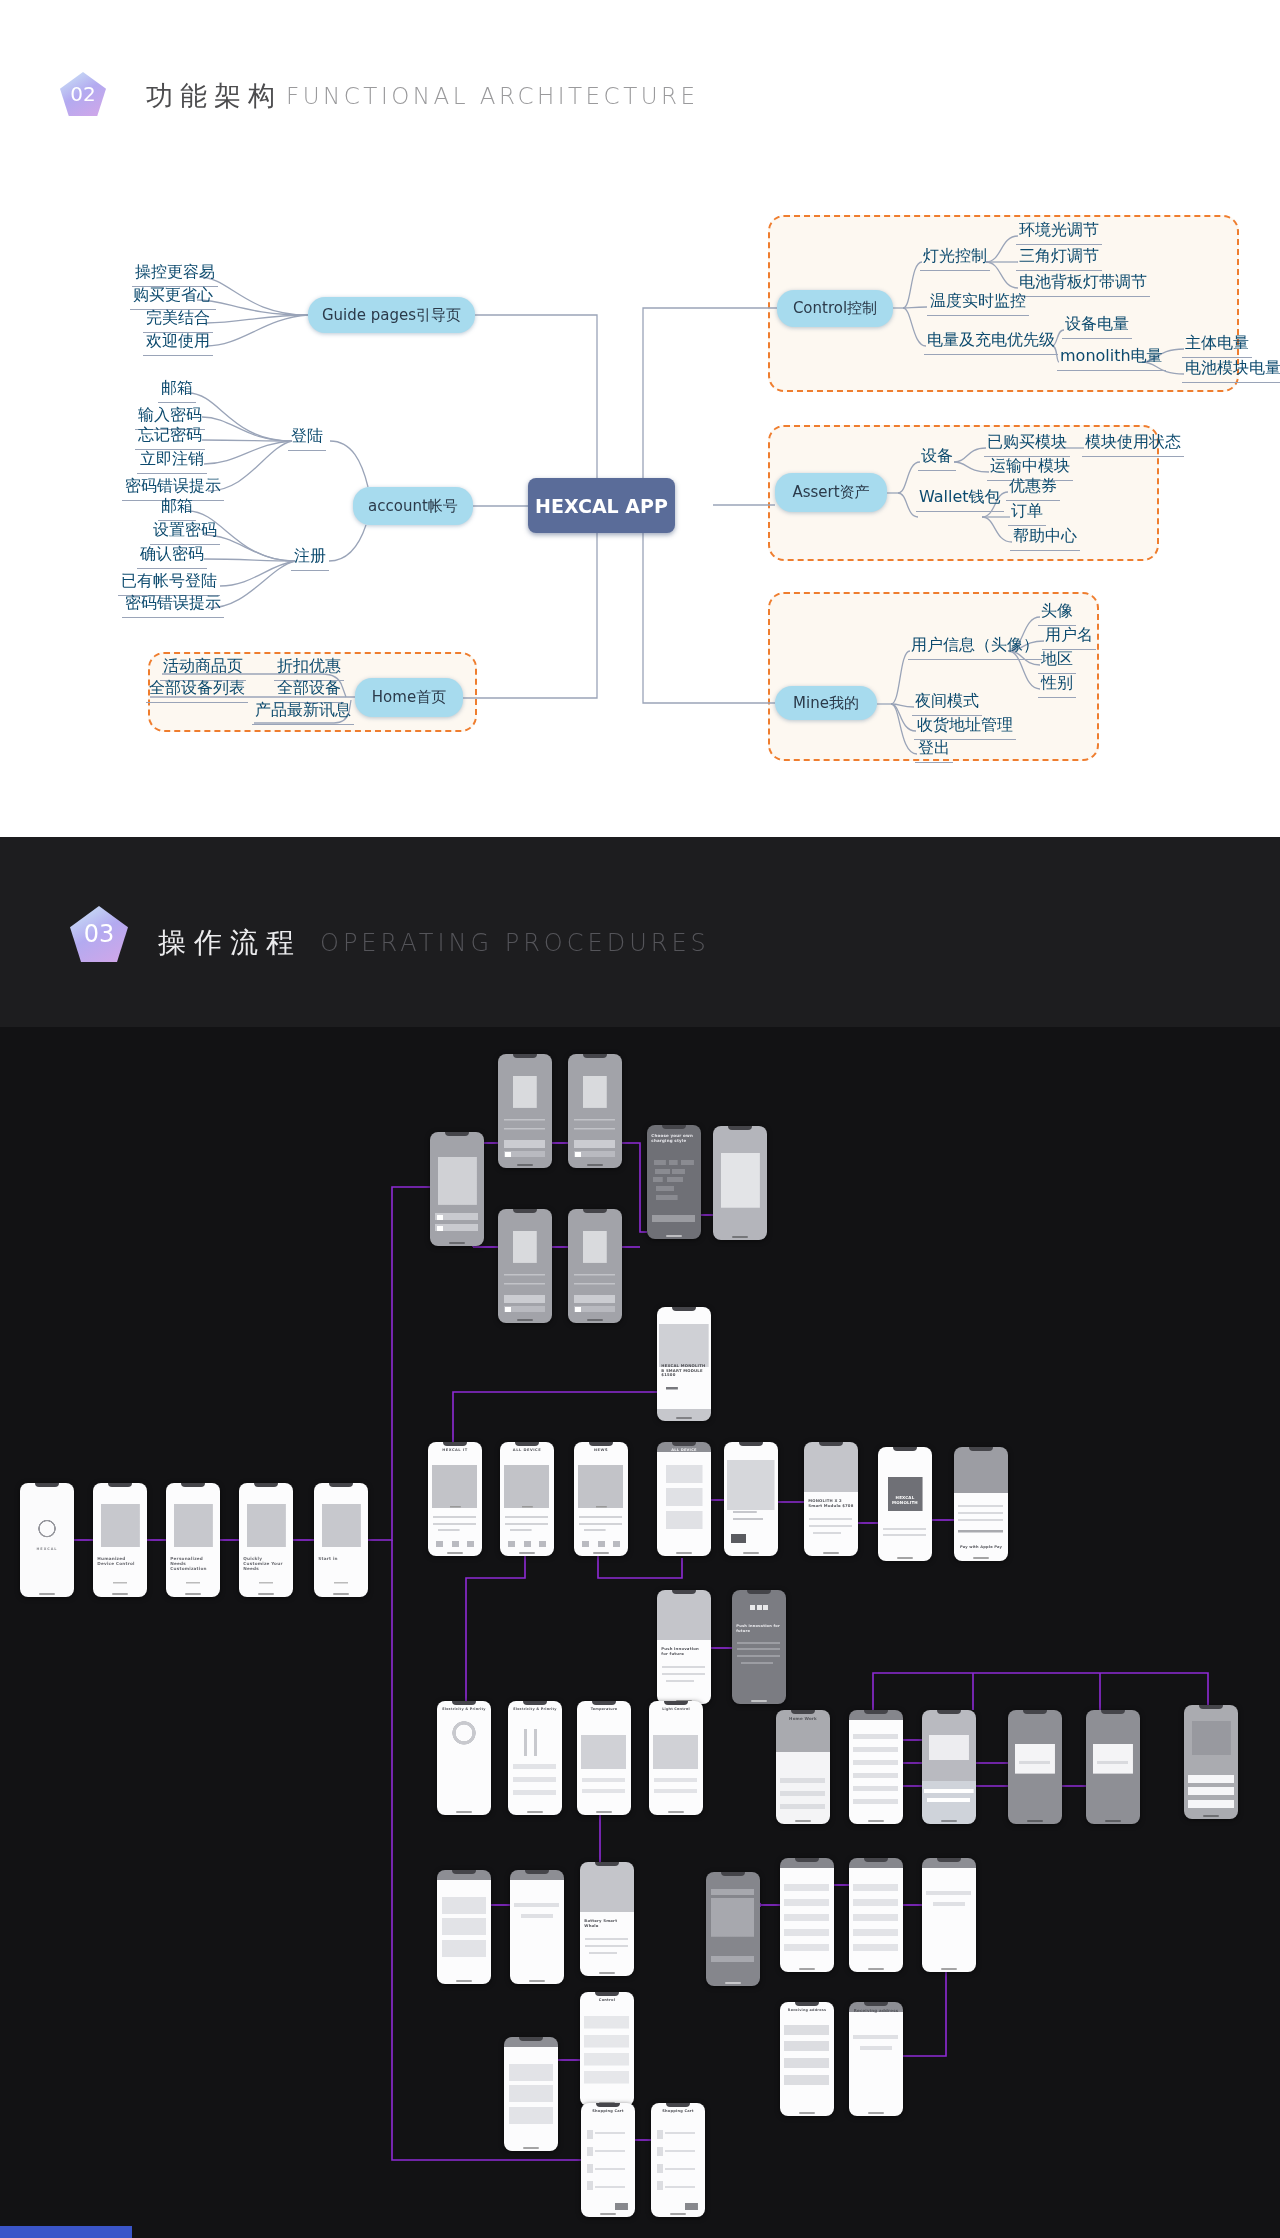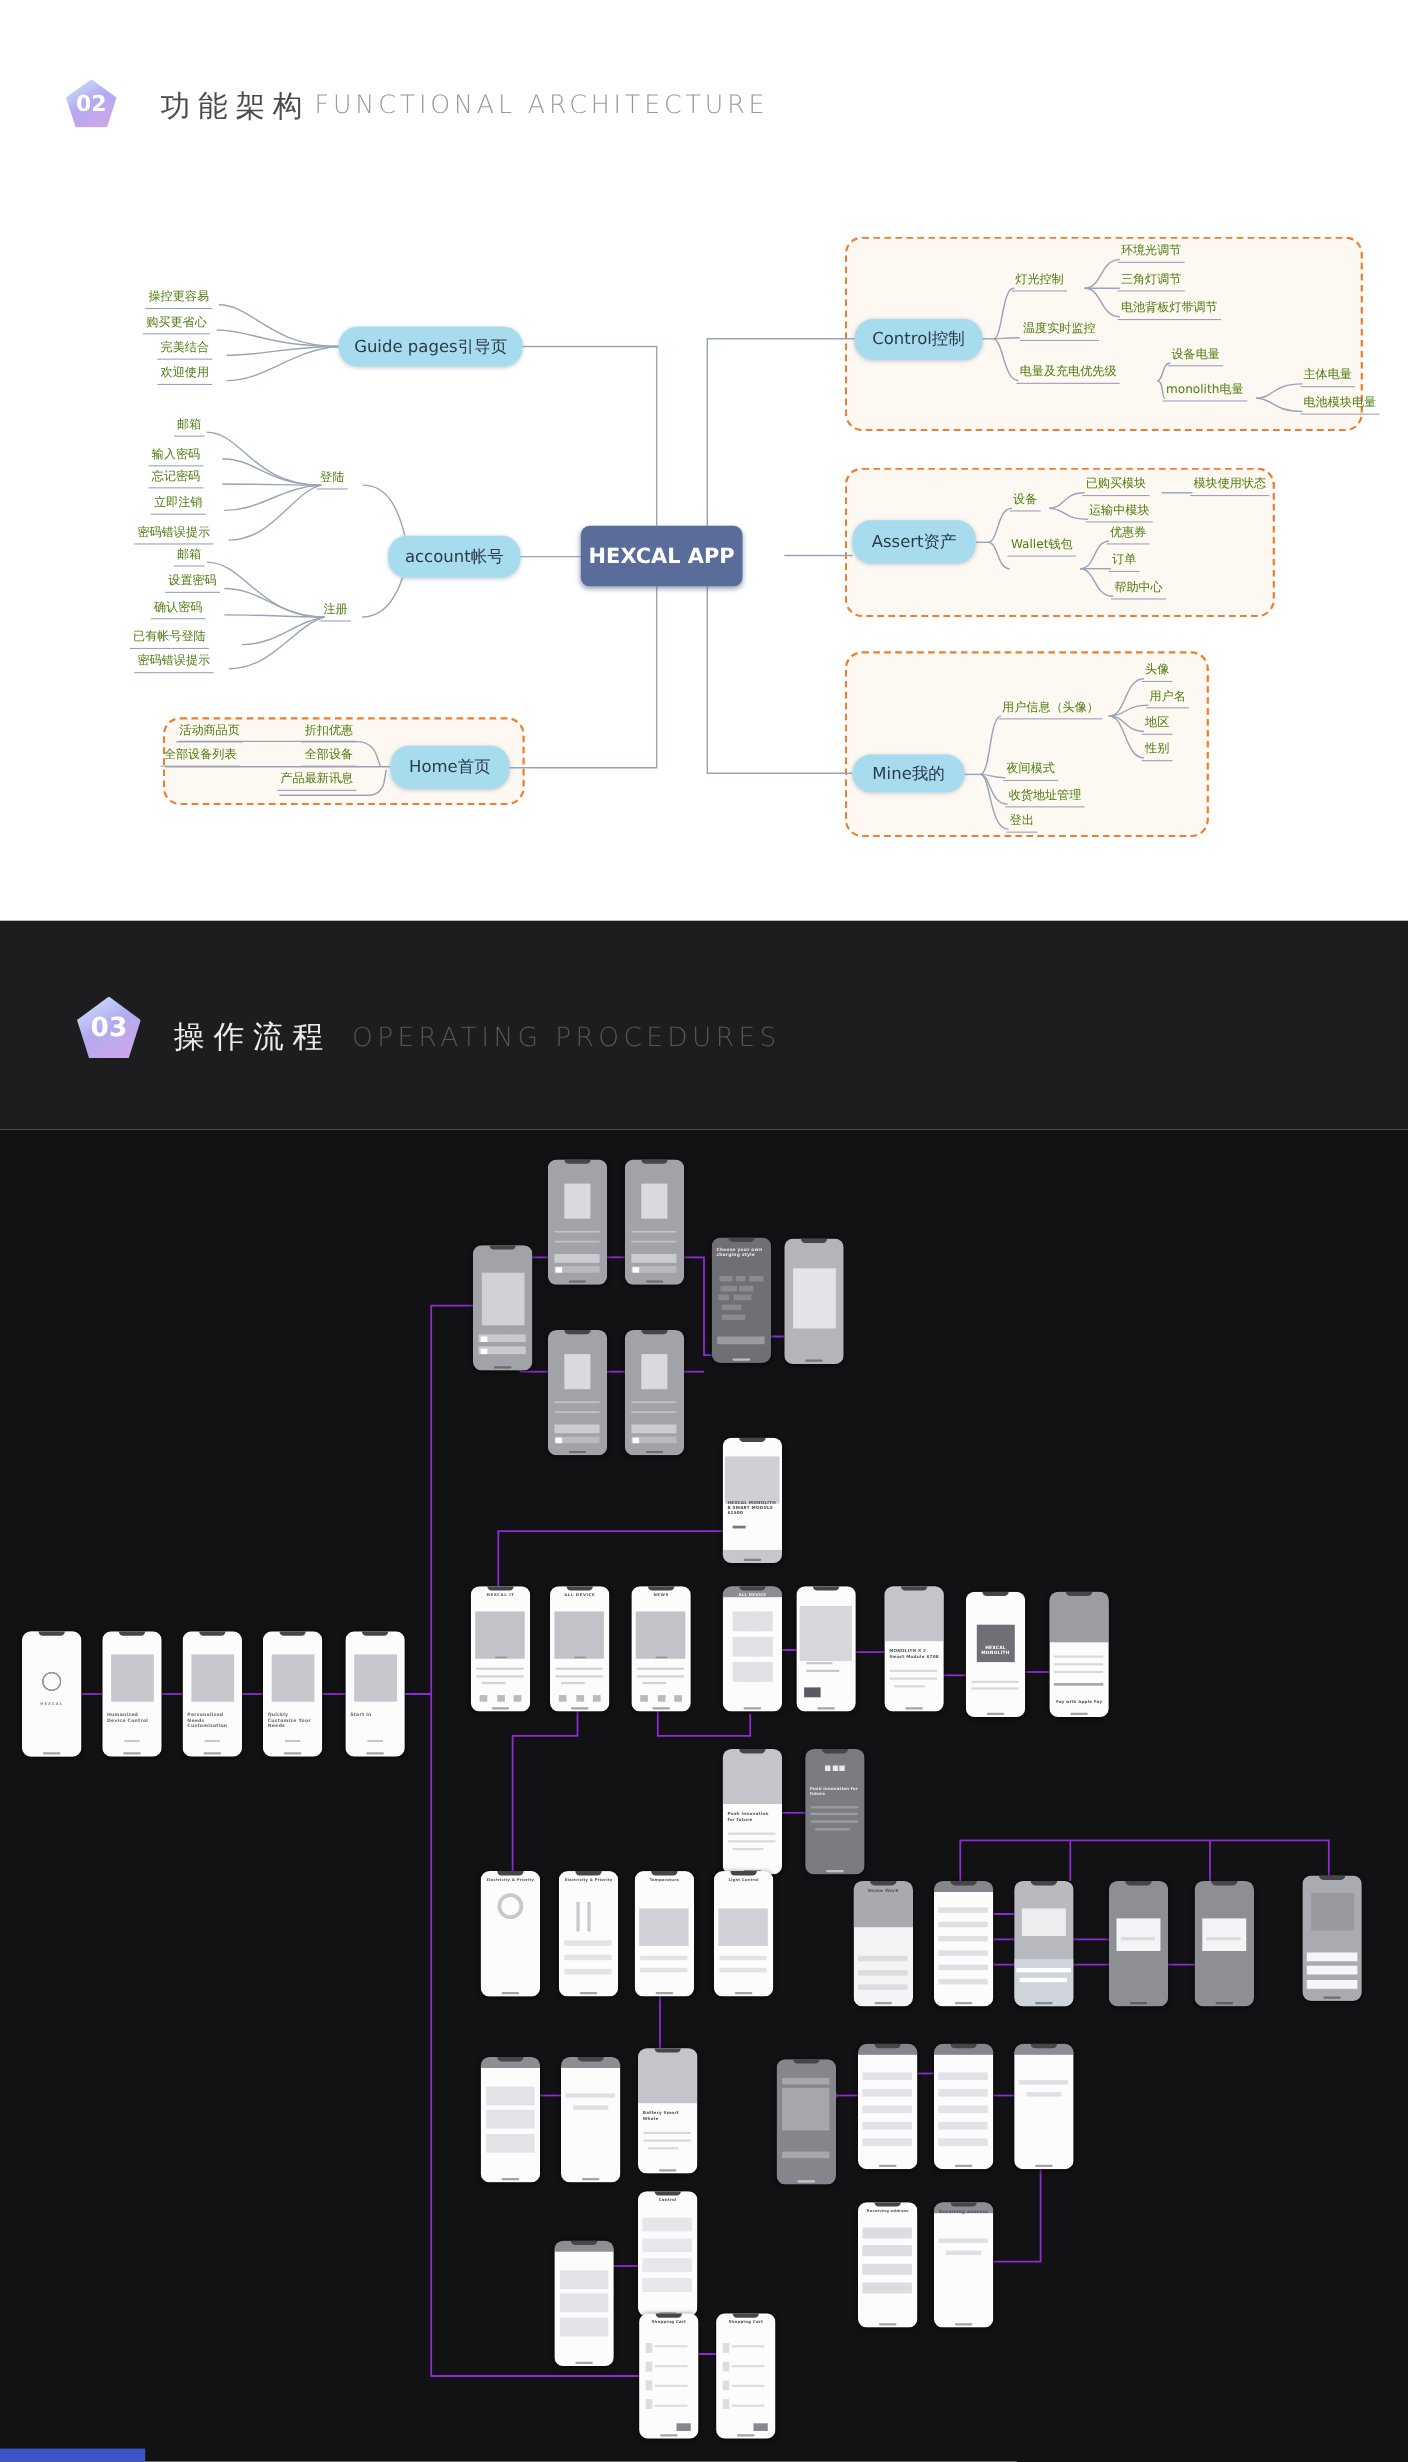--- a/index.html
+++ b/index.html
@@ -6,34 +6,34 @@
   #stage{position:relative;width:1280px;height:2238px;margin:0 auto;background:#fff;overflow:hidden;}
   
   .sec-top{position:absolute;left:0;top:0;width:1280px;height:837px;background:#ffffff;}
   .sec-band{position:absolute;left:0;top:837px;width:1280px;height:190px;background:#1d1d1f;}
   .sec-flow{position:absolute;left:0;top:1027px;width:1280px;height:1211px;background:#121214;}
   .footer-bar{position:absolute;left:0;top:2226px;width:132px;height:12px;background:#3a55c9;}
   
   .badge{position:absolute;display:flex;align-items:center;justify-content:center;
     clip-path:polygon(50% 0%,100% 38%,81% 100%,19% 100%,0% 38%);
     background:linear-gradient(150deg,#cdeaf7 0%,#b3aaf0 48%,#d3a6e8 100%);
-    color:#fff;font-weight:bold;}
+    color:#fff;font-weight:normal;}
   #badge02{left:60px;top:72px;width:46px;height:44px;font-size:20px;}
   #badge03{left:70px;top:906px;width:58px;height:56px;font-size:24px;}
   .t-cn2{position:absolute;left:146px;top:78px;font-size:27px;letter-spacing:7px;color:#4c4c4e;font-weight:500;}
   .t-en2{position:absolute;left:286px;top:83px;font-size:23px;letter-spacing:3.5px;color:#9a9a9c;font-weight:300;}
   .t-cn3{position:absolute;left:158px;top:924px;font-size:28px;letter-spacing:8px;color:#ececee;font-weight:500;}
   .t-en3{position:absolute;left:320px;top:929px;font-size:24px;letter-spacing:4px;color:#55555a;font-weight:300;}
   
   .mm-group{position:absolute;border:2px dashed #ef7d2e;border-radius:16px;background:#fdf8f1;}
   .mm-box{position:absolute;display:flex;align-items:center;justify-content:center;background:#a7dbee;
     border-radius:17px;font-size:15px;color:#2b3a4a;box-shadow:0 1px 4px rgba(100,130,160,.45);white-space:nowrap;}
   .mm-center{background:#5a6c99;color:#fff;font-weight:bold;font-size:19px;border-radius:8px;
     box-shadow:0 2px 5px rgba(60,80,120,.5);}
-  .mm-leaf{position:absolute;font-size:11px;color:#4d7c0f;padding:0 3px 3px 3px;
+  .mm-leaf{position:absolute;font-size:16px;color:#0c4a6e;padding:0 3px 3px 3px;
     border-bottom:1.4px solid #9aa4b8;white-space:nowrap;}
   
   #wires{position:absolute;left:0;top:0;width:1280px;height:2238px;pointer-events:none;}
   path.mm{stroke:#9aa4b8;stroke-width:1.3;fill:none;}
   path.fl{stroke:#8f2bd6;stroke-width:1.6;fill:none;}
   circle.dot{fill:#8f2bd6;}
   
   .phone{position:absolute;width:54px;height:114px;border-radius:8px;overflow:hidden;
     box-shadow:0 1px 5px rgba(0,0,0,.55);background-repeat:no-repeat;}
   .phone .n{position:absolute;top:0;left:27%;right:27%;height:4px;background:#45454a;border-radius:0 0 5px 5px;}

